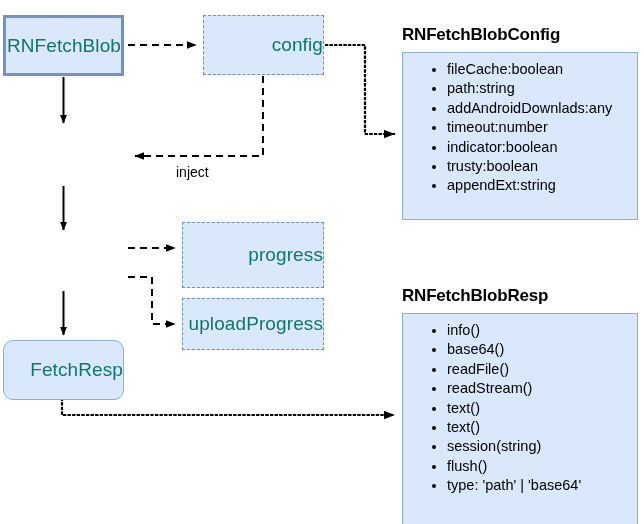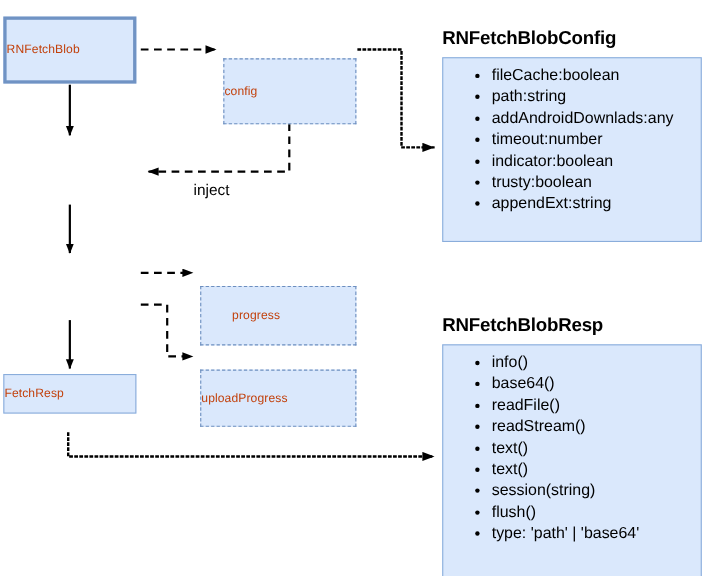--- a/index.html
+++ b/index.html
@@ -19,36 +19,35 @@
     overflow: hidden;
   }
 
   
   .node {
     position: absolute;
     box-sizing: border-box;
     background: #dae8fc;
     display: flex;
     align-items: center;
-    justify-content: flex-start;
+    justify-content: flex-end;
     text-align: center;
-    color: #c2410c;
-    font-size: 11px;
+    color: #0f766e;
+    font-size: 19px;
     line-height: 1.15;
     letter-spacing: 0.1px;
   }
   .node.solid {
     border: 1px solid #8aaddb;
   }
   .node.emphasis {
     border: 3px solid #7093c4;
   }
   .node.dashed {
     border: 1px dashed #6c8ebf;
-    margin-top: 38px;
   }
 
   
   .panel {
     position: absolute;
     box-sizing: border-box;
     background: #dae8fc;
     border: 1px solid #8aaddb;
   }
   .panel-title {
@@ -146,29 +145,29 @@
       <path d="M62,394 L62,415 L394,415" stroke="#000000" stroke-width="2.2" stroke-dasharray="1.2 3.4" stroke-linecap="square" fill="none" marker-end="url(#arrowDot)"></path>
     </g>
   </svg>
 
   <div class="node emphasis" style="left:3px; top:15px; width:121px; height:61px;">
     <span>RNFetchBlob</span>
   </div>
 
 
 
-  <div class="node solid" style="left:3px; top:340px; width:121px; height:36px;">
+  <div class="node solid" style="left:3px; top:340px; width:121px; height:60px;border-radius:10px;">
     <span>FetchResp</span>
   </div>
 
   <div class="node dashed" style="left:203px; top:15px; width:121px; height:60px;">
     <span>config</span>
   </div>
 
-  <div class="node dashed" style="left:182px; top:222px; width:142px; height:54px;padding-left:28px;">
+  <div class="node dashed" style="left:182px; top:222px; width:142px; height:66px;padding-left:28px;">
     <span>progress</span>
   </div>
 
   <div class="node dashed" style="left:182px; top:298px; width:142px; height:52px;">
     <span>uploadProgress</span>
   </div>
 
   <span class="edge-label" style="left:175px; top:148px;">inject</span>
 
   <div class="panel-title" style="left:402px; top:25px;">RNFetchBlobConfig</div>

